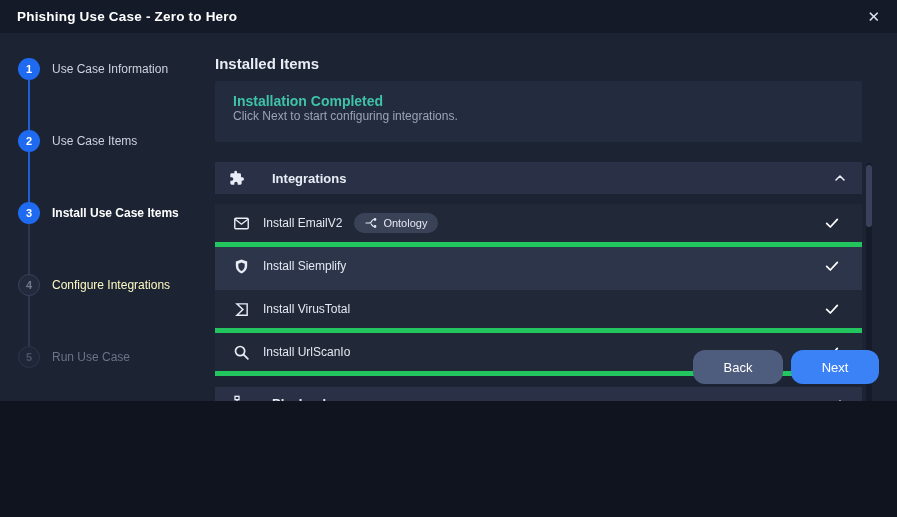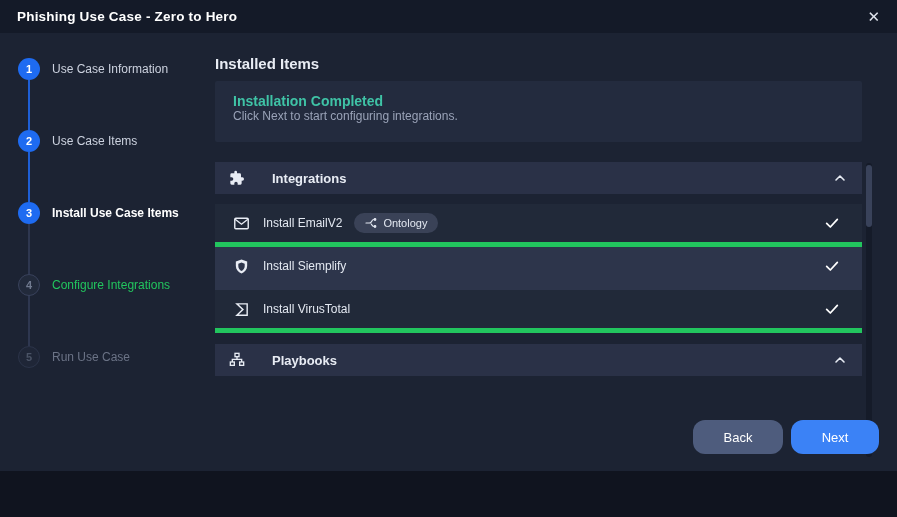--- a/index.html
+++ b/index.html
@@ -1,39 +1,39 @@
 <!DOCTYPE html>
 <html><head>
 <meta charset="utf-8">
 <style>
   * { margin:0; padding:0; box-sizing:border-box; }
   html,body { width:897px; height:517px; }
   body { font-family:"Liberation Sans", sans-serif; background:#10141f; }
 
-  .window { position:relative; width:897px; height:471px; background:#1c2333; overflow:hidden; }
+  .window { position:relative; width:897px; height:401px; background:#1c2333; overflow:hidden; }
 
   
   .titlebar { position:absolute; top:0; left:0; right:0; height:33px; background:#141a28;
               display:flex; align-items:center; padding:0 17px; }
   .titlebar .title { color:#ffffff; font-size:13.5px; font-weight:700; letter-spacing:.2px; }
   .titlebar .close { margin-left:auto; color:#dfe3ec; font-size:15px; line-height:1; cursor:pointer; }
 
   
   .sidebar { position:absolute; top:33px; left:0; width:200px; bottom:0; }
   .vline { position:absolute; left:28px; width:2px; }
   .vline.done { background:#1e5fd6; }
   .vline.todo { background:#2e3750; }
   .step { position:absolute; left:18px; display:flex; align-items:center; gap:12px; cursor:pointer; }
   .dot { width:22px; height:22px; border-radius:50%; display:flex; align-items:center; justify-content:center;
          font-size:11px; font-weight:700; flex:0 0 22px; }
   .step.done .dot, .step.active .dot { background:#1e6bf1; color:#ffffff; }
   .step.pending .dot { background:#222a3b; color:#717b90; border:1px solid #39425c; }
   .step .lbl { font-size:12px; color:#ccd2df; white-space:nowrap; }
   .step.active .lbl { color:#ffffff; font-weight:700; }
-  .step.pending .lbl { color:#22c55e; }
+  .step.pending .lbl { color:#fef9c3; }
   .step.p5 .dot { opacity:.55; }
   .step.p5 .lbl { color:#6b7386; }
 
   
   .main { position:absolute; left:200px; top:33px; right:0; bottom:0; }
   .main-title { position:absolute; left:15px; top:22px; font-size:15px; font-weight:700; color:#e8ecf4; }
 
   .banner { position:absolute; left:15px; top:48px; width:647px; height:61px; background:#232b3e;
             border-radius:2px; padding:12px 18px; }
   .banner .b-title { color:#3fc3a6; font-size:14px; font-weight:700; }
@@ -178,20 +178,34 @@
             </svg>
         </span>
         <span class="r-lbl">Install VirusTotal</span>
         <span class="check">
           <svg viewBox="0 0 24 24" fill="none" stroke="#ffffff" stroke-width="2.6" stroke-linecap="round" stroke-linejoin="round">
               <path d="M4 12.5l5.5 5.5L20 6.5"></path>
             </svg>
         </span>
       </div>
 
+      <div class="row">
+        <span class="r-icon">
+          <svg viewBox="0 0 24 24" fill="none" stroke="#e8ecf4" stroke-width="2.4" stroke-linecap="round">
+              <circle cx="10" cy="10" r="6.5"></circle>
+              <path d="M15 15l6 6"></path>
+            </svg>
+        </span>
+        <span class="r-lbl">Install UrlScanIo</span>
+        <span class="check">
+          <svg viewBox="0 0 24 24" fill="none" stroke="#ffffff" stroke-width="2.6" stroke-linecap="round" stroke-linejoin="round">
+              <path d="M4 12.5l5.5 5.5L20 6.5"></path>
+            </svg>
+        </span>
+      </div>
 
       <div class="gap11"></div>
 
       <div class="sec-header">
         <span class="s-icon">
           <svg viewBox="0 0 24 24" fill="none" stroke="#e8ecf4" stroke-width="2">
               <rect x="9" y="2" width="6" height="5"></rect>
               <path d="M12 7v4M5 15v-4h14v4"></path>
               <rect x="2" y="15" width="6" height="5"></rect>
               <rect x="16" y="15" width="6" height="5"></rect>

